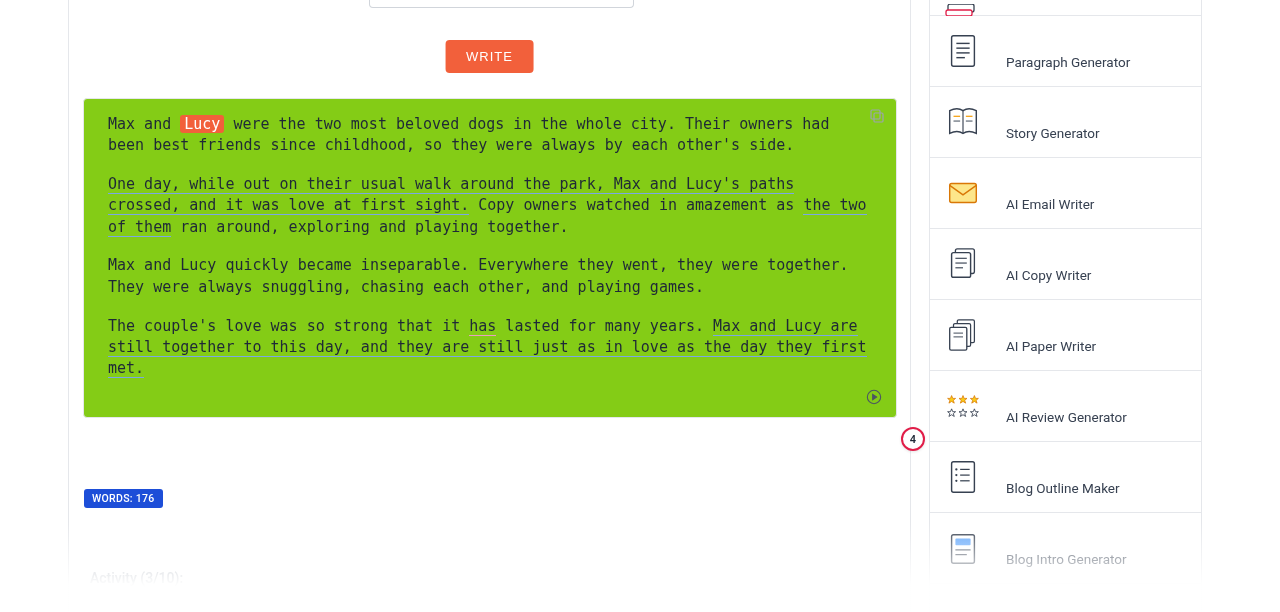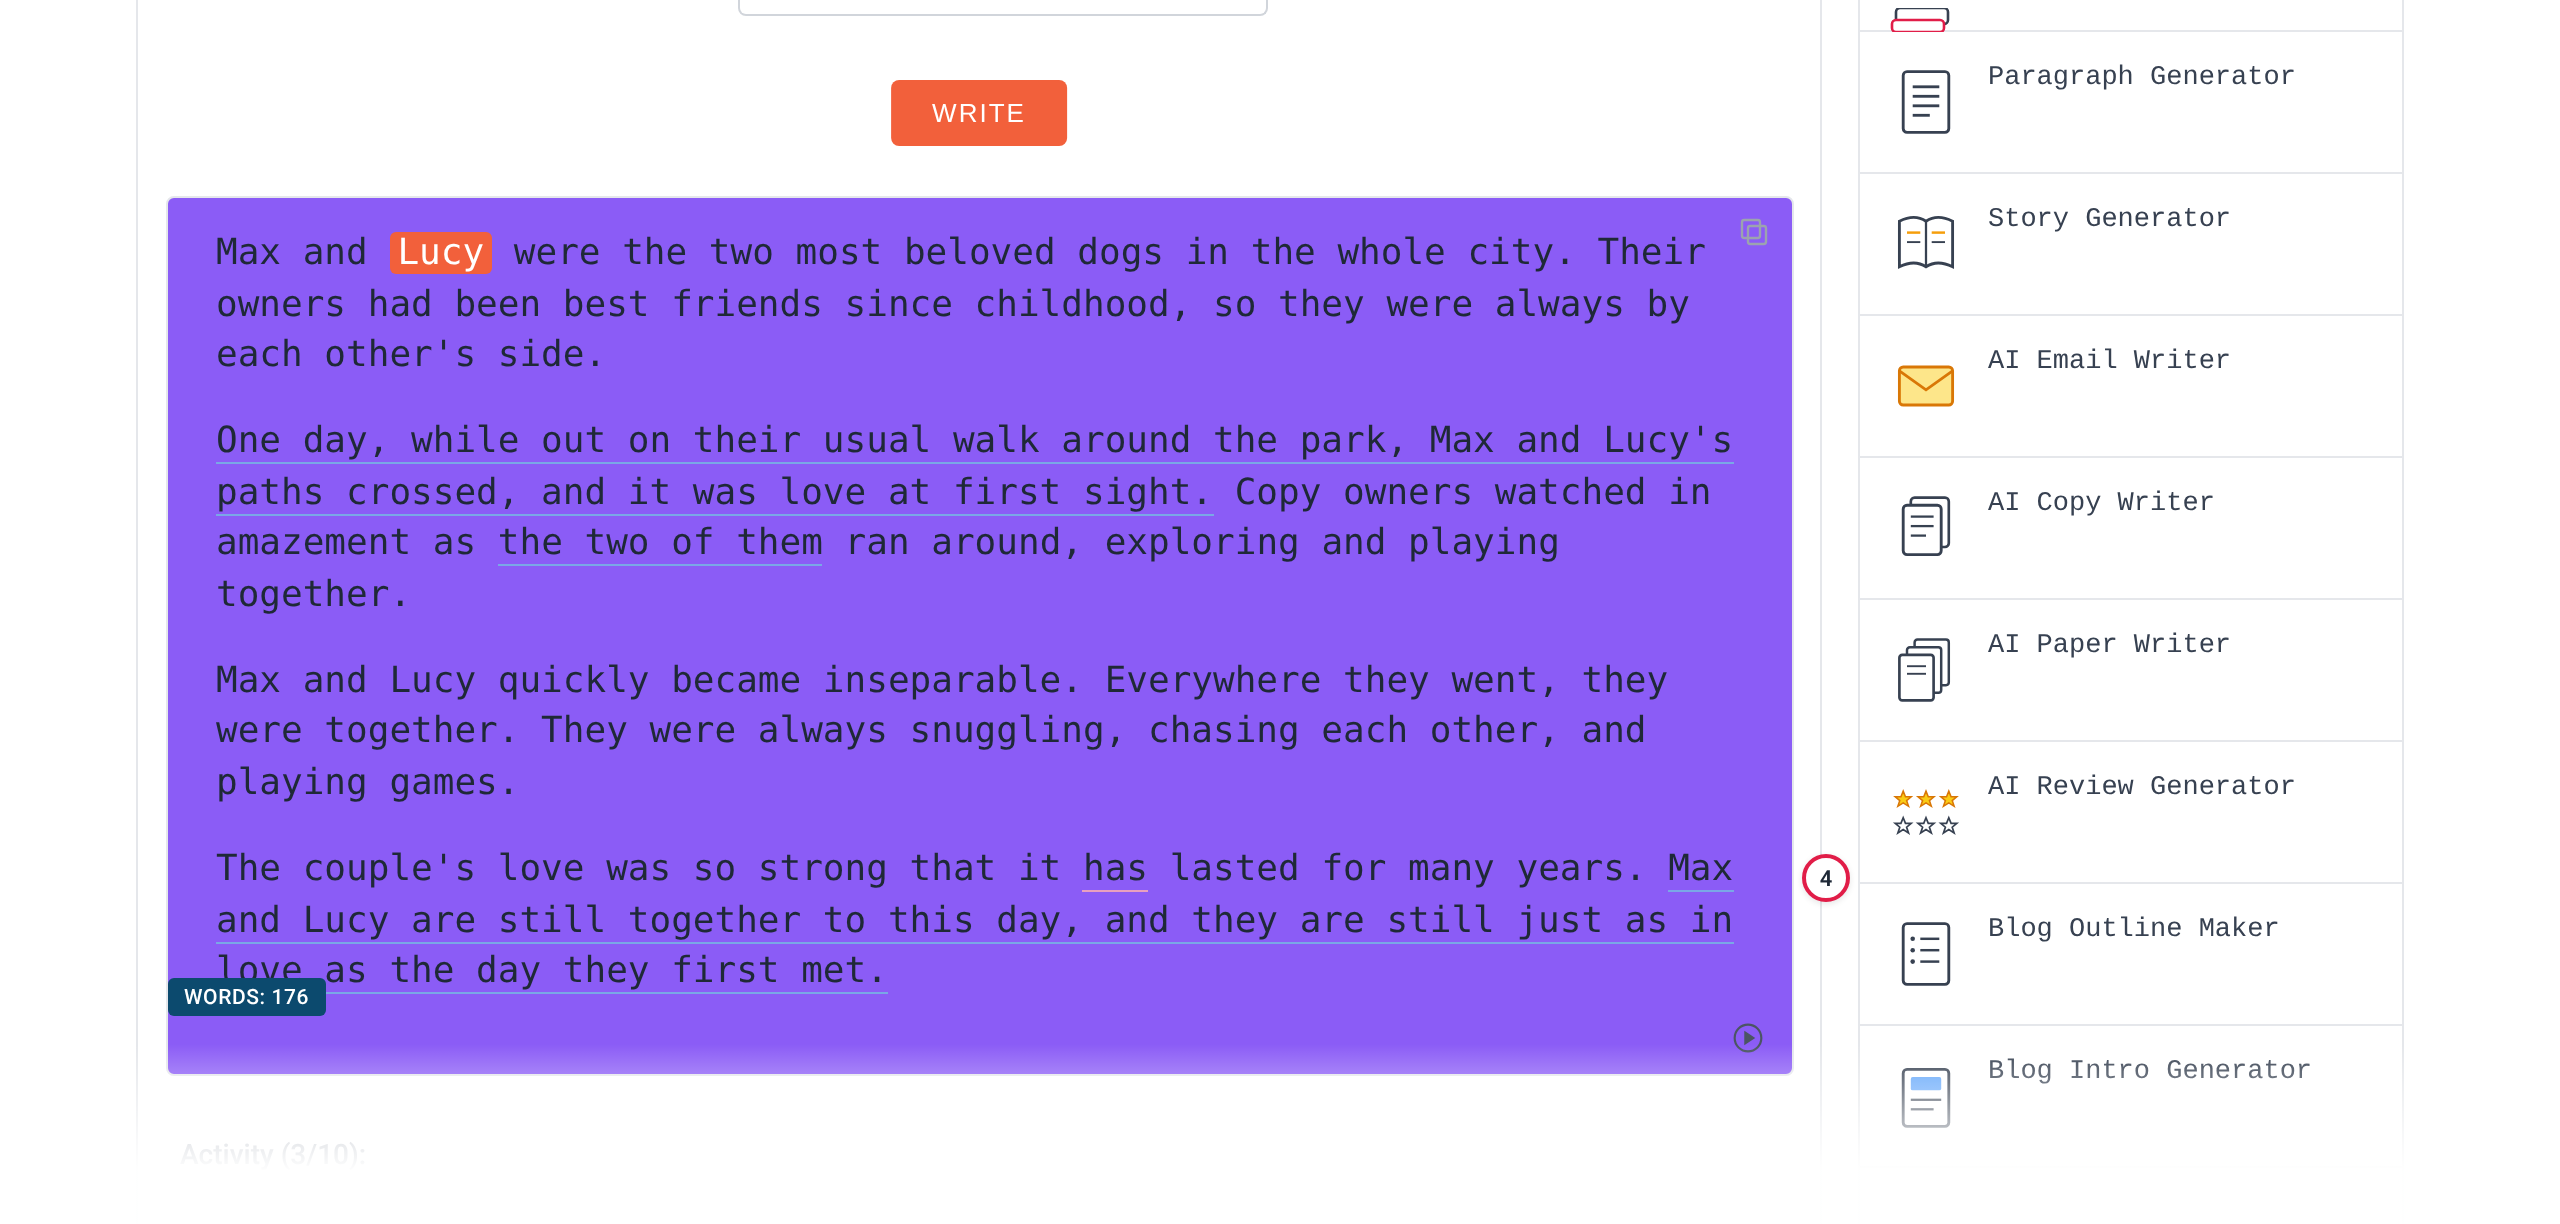--- a/index.html
+++ b/index.html
@@ -46,24 +46,24 @@
     border-radius: 4px;
     cursor: pointer;
   }
   .output-box {
     position: absolute;
     left: 14px;
     top: 98px;
     width: 814px;
     border: 1px solid #e5e7eb;
     border-radius: 4px;
-    background: #8b5cf6;
+    background: #84cc16;
     padding: 15px 24px 38px 24px;
     font-family: "Menlo", "Consolas", monospace;
-    font-size: 18px;
+    font-size: 15px;
     line-height: 1.42;
     color: #1f2937;
     white-space: normal;
   }
   .output-box p { margin: 0; }
   .output-box p + p { margin-top: 17.5px; }
   .copy-icon {
     position: absolute;
     right: 10px;
     top: 8px;
@@ -90,21 +90,21 @@
   .ul-blue {
     border-bottom: 1.5px solid #7aa7e6;
   }
   .ul-pink {
     border-bottom: 1.5px solid #e8a0bf;
   }
   .words-badge {
     position: absolute;
     left: 15px;
     top: 489px;
-    background: #0c4a6e;
+    background: #1d4ed8;
     color: #fff;
     font-size: 10.5px;
     padding: 3px 8px;
     border-radius: 3px;
     font-weight: 500;
     letter-spacing: 0.3px;
   }
   .activity-label {
     position: absolute;
     left: 21px;
@@ -135,27 +135,26 @@
     left: 929px;
     top: 0;
     width: 273px;
     height: 612px;
     border-left: 1px solid #e5e7eb;
     border-right: 1px solid #e5e7eb;
     background: #fff;
   }
   .tool-item {
     display: flex;
-    align-items: flex-start;
-    gap: 12px;
+    align-items: flex-end;
+    gap: 24px;
     padding: 16px 14px;
     border-bottom: 1px solid #e5e7eb;
     cursor: pointer;
     position: relative;
-    font-family: Liberation Mono, monospace;
   }
   .tool-item:first-child { height: 16px; padding: 0 14px; border-bottom:1px solid #e5e7eb;}
   .tool-icon {
     width: 38px;
     height: 38px;
     flex-shrink: 0;
     display: flex;
     align-items: center;
     justify-content: center;
   }

